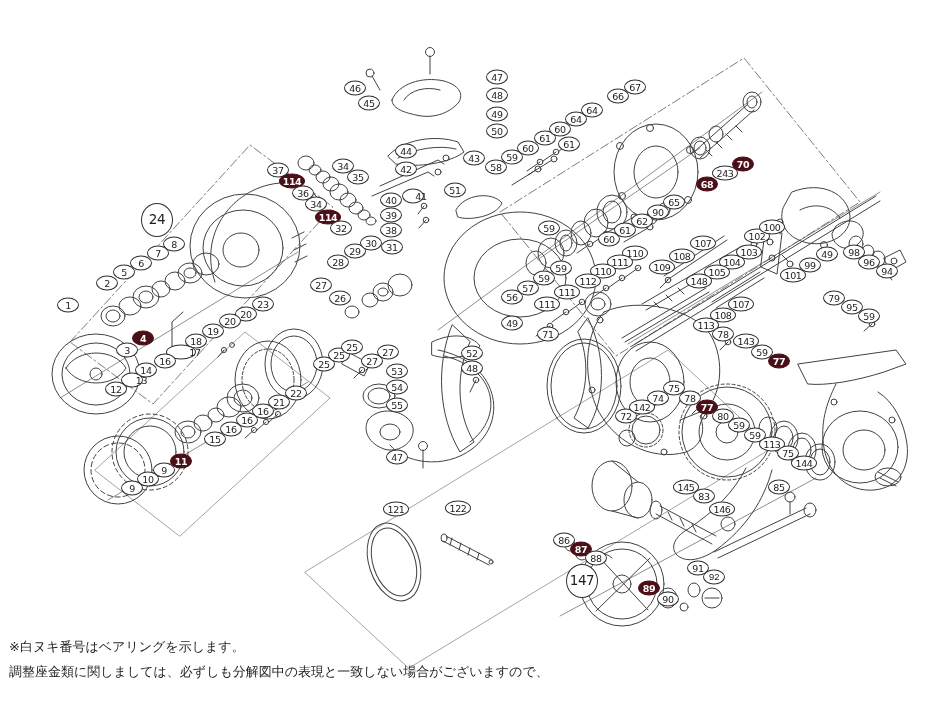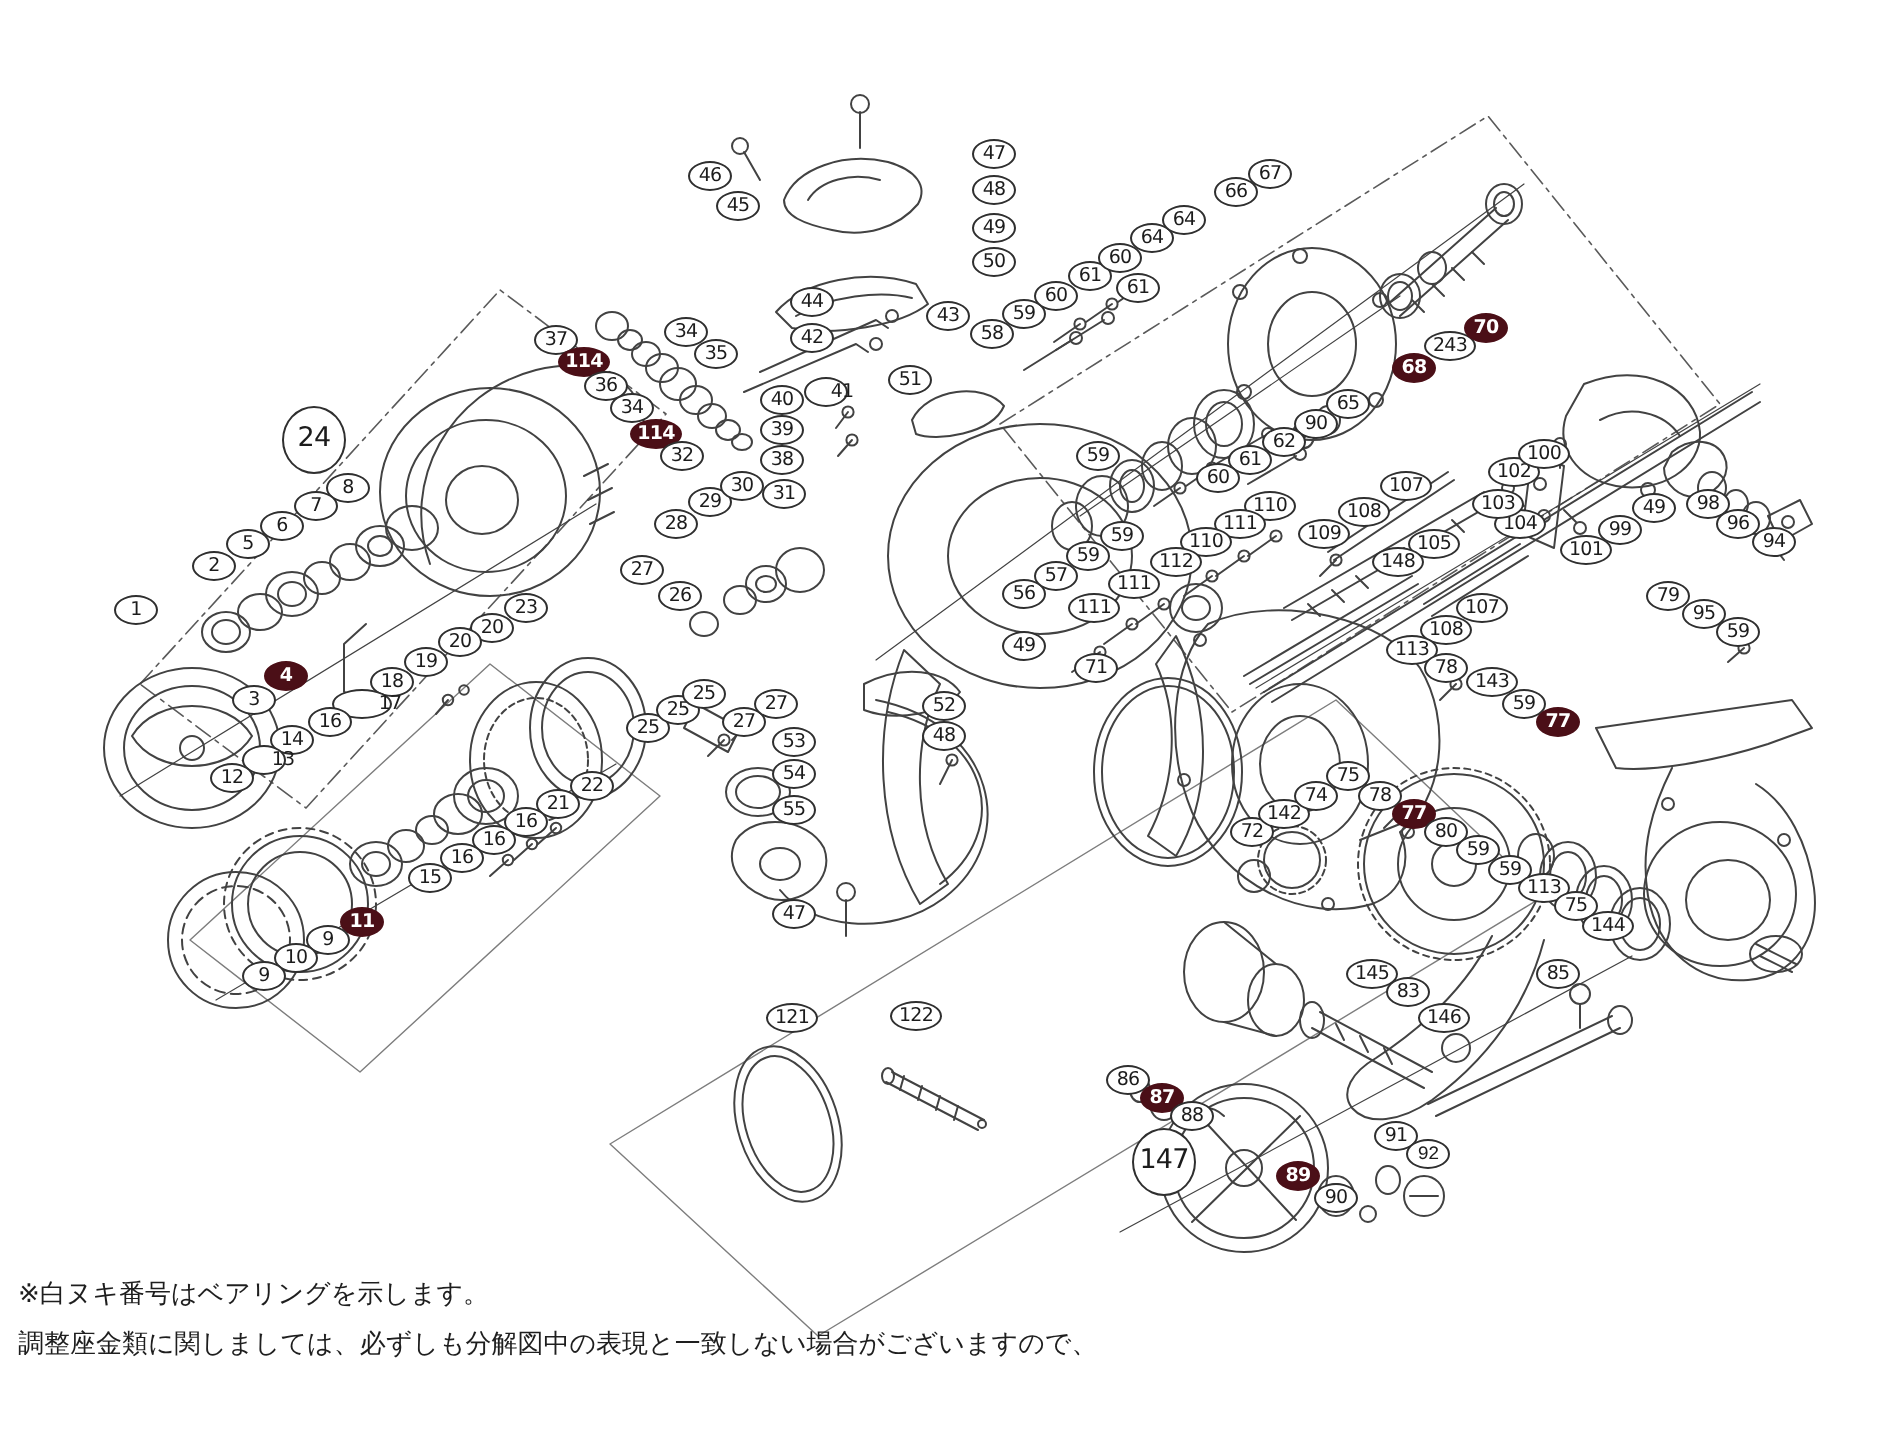--- a/index.html
+++ b/index.html
@@ -409,21 +409,21 @@
       <div class="balloon" style="left: 548px; top: 334px;">71</div>
       <div class="balloon w3" style="left: 635px; top: 253px;">110</div>
       <div class="balloon w3" style="left: 620px; top: 262px;">111</div>
       <div class="balloon w3" style="left: 603px; top: 271px;">110</div>
       <div class="balloon w3" style="left: 588px; top: 281px;">112</div>
       <div class="balloon w3" style="left: 567px; top: 292px;">111</div>
       <div class="balloon w3" style="left: 547px; top: 304px;">111</div>
       <div class="balloon w3" style="left: 662px; top: 267px;">109</div>
       <div class="balloon w3" style="left: 703px; top: 243px;">107</div>
       <div class="balloon w3" style="left: 682px; top: 256px;">108</div>
-      <div class="balloon w3" style="left: 760px; top: 262px;">104</div>
+      <div class="balloon w3" style="left: 732px; top: 262px;">104</div>
       <div class="balloon w3" style="left: 717px; top: 272px;">105</div>
       <div class="balloon w3" style="left: 699px; top: 281px;">148</div>
       <div class="balloon w3" style="left: 741px; top: 304px;">107</div>
       <div class="balloon w3" style="left: 723px; top: 315px;">108</div>
       <div class="balloon w3" style="left: 706px; top: 325px;">113</div>
       <div class="balloon" style="left: 723px; top: 334px;">78</div>
       <div class="balloon w3" style="left: 757px; top: 236px;">102</div>
       <div class="balloon w3" style="left: 772px; top: 227px;">100</div>
       <div class="balloon w3" style="left: 749px; top: 252px;">103</div>
       <div class="balloon w3" style="left: 793px; top: 275px;">101</div>

